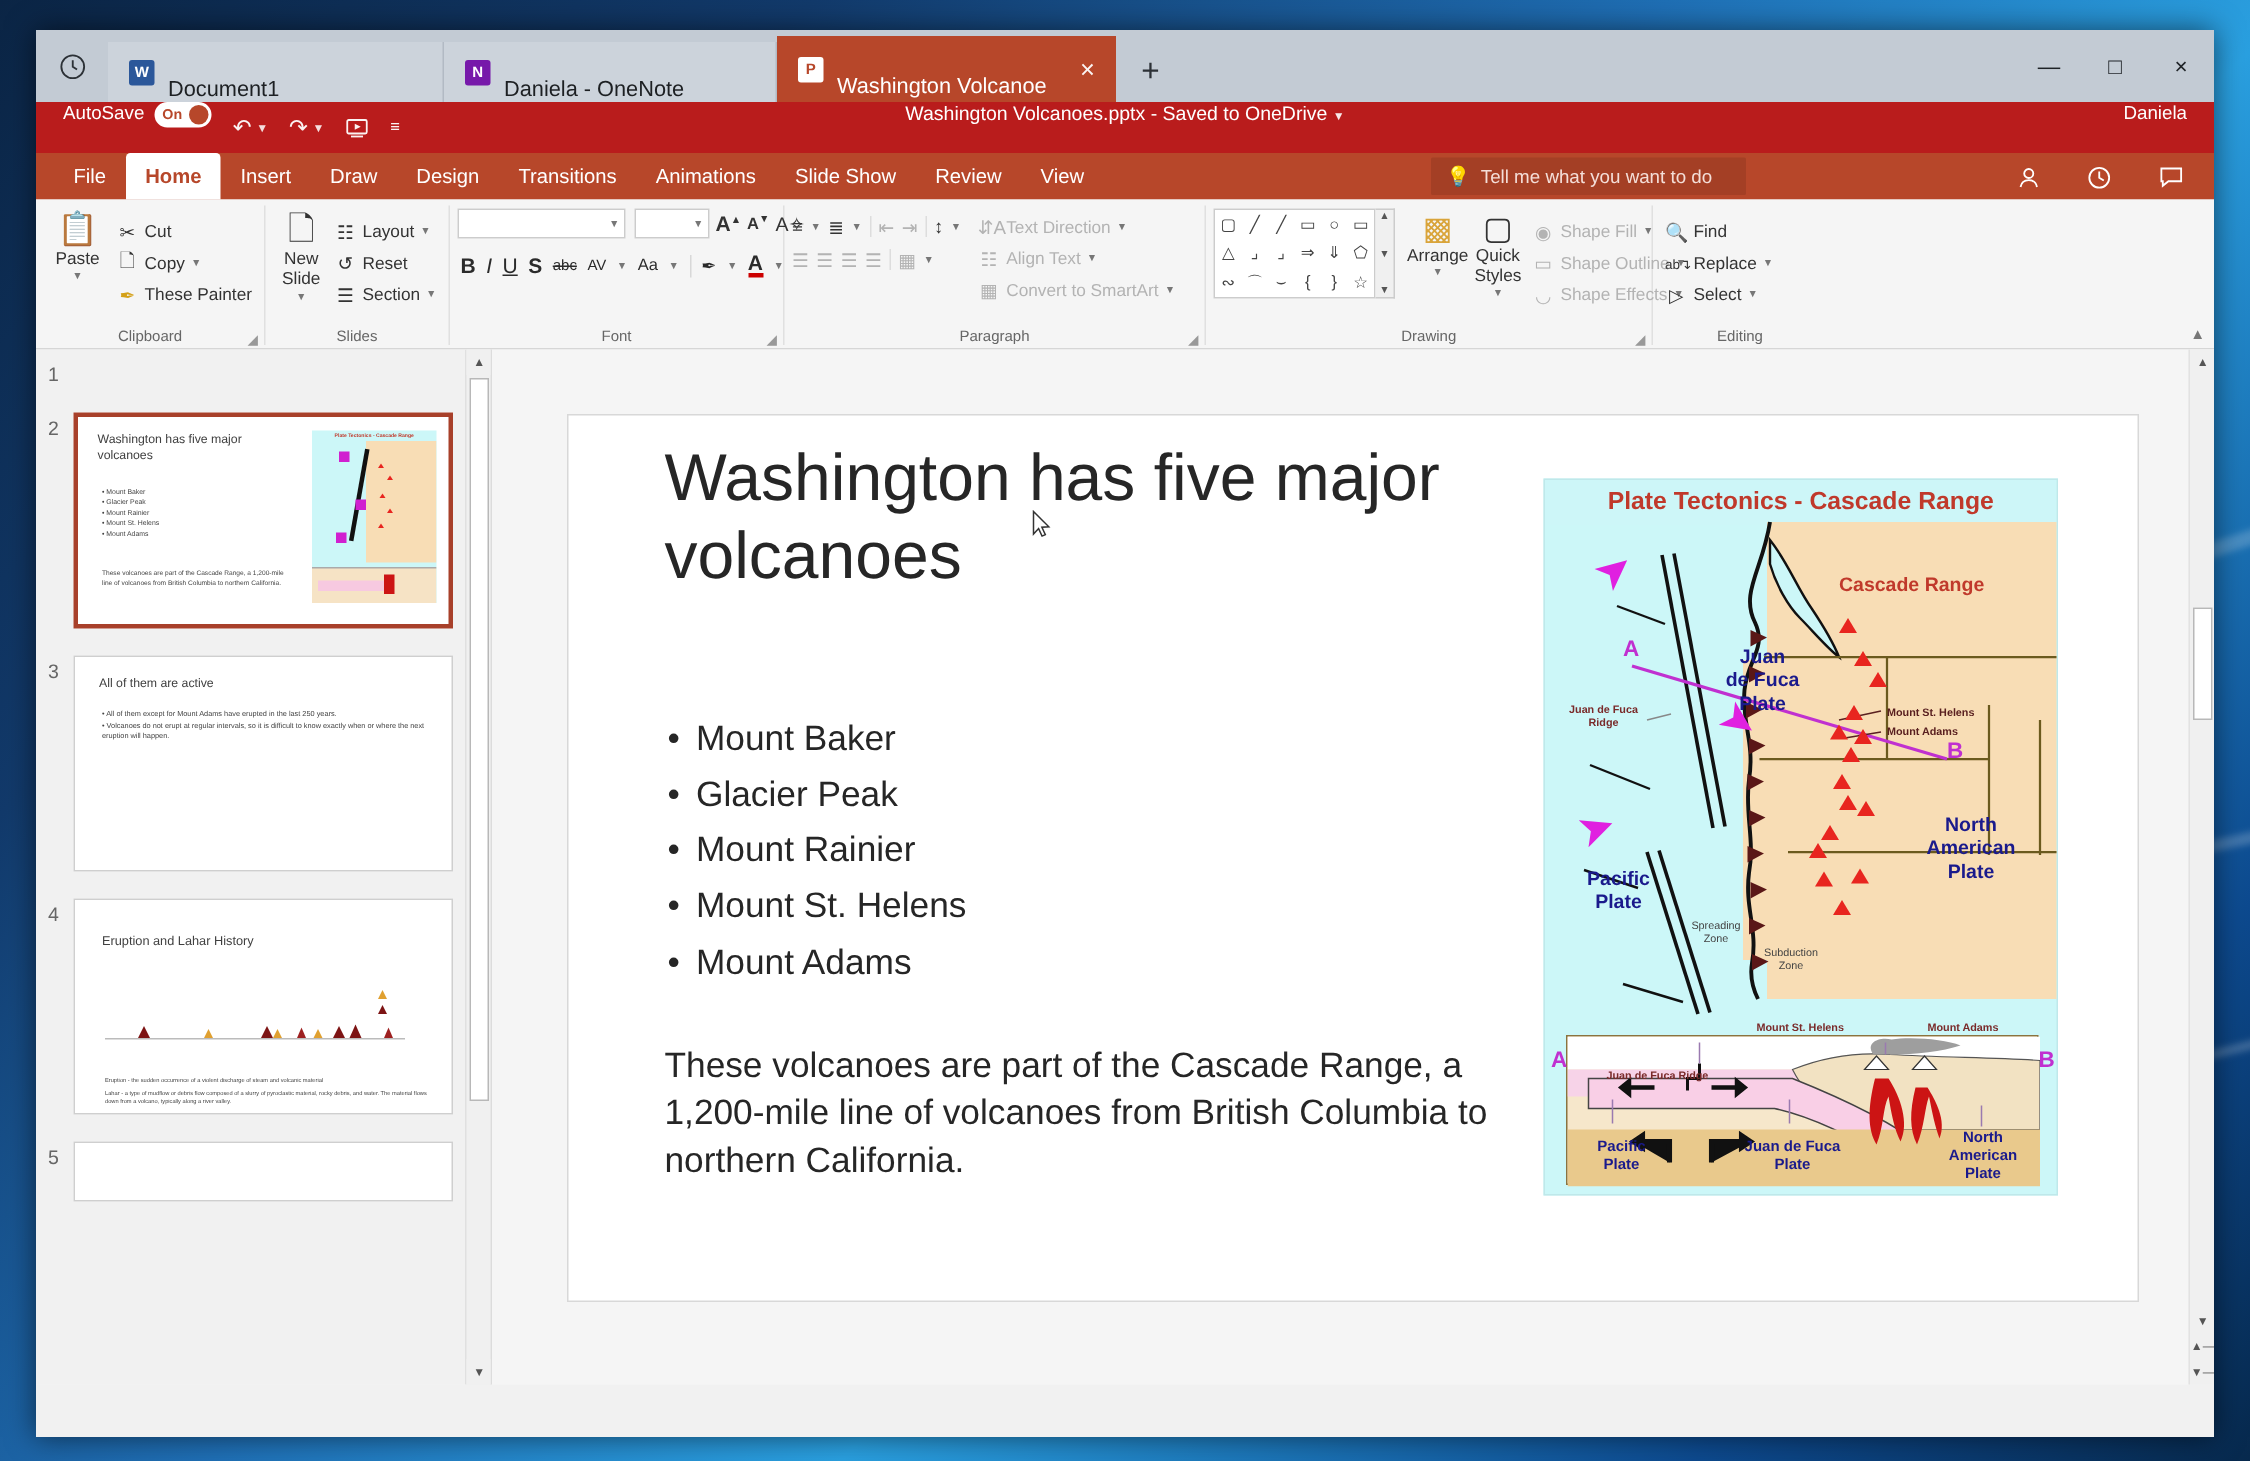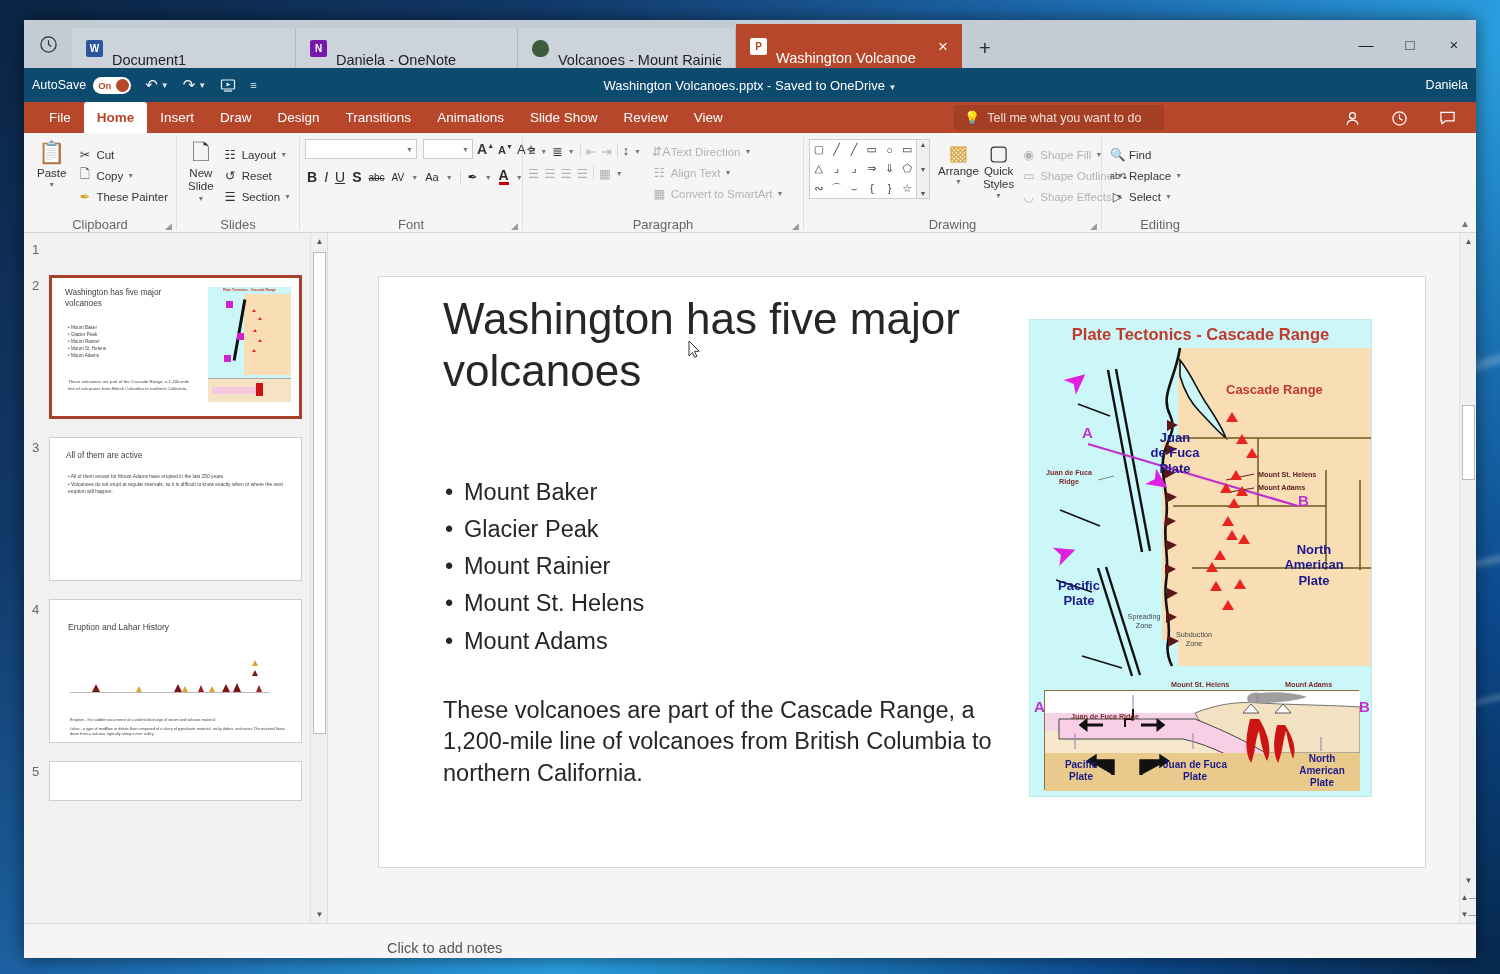--- a/index.html
+++ b/index.html
@@ -55,22 +55,22 @@
   .app-ic { width: 17px; height: 17px; border-radius: 2px; flex: none;
             display:flex; align-items:center; justify-content:center;
             font-size: 10px; font-weight: bold; color:#fff; }
   .ic-word { background: #2b579a; }
   .ic-onenote { background: #7719aa; }
   .ic-ppt-active { background: #ffffff; color:#b7472a; }
   .ic-park { background: #3c5c3c; border-radius: 50% 50% 45% 45%; }
 
   
   #qat {
-    height: 34px; background: #0c4a6e; color: #fff; display: flex; align-items: center;
-    padding: 0 8px; font-size: 12.5px; position: relative;
+    height: 34px; background: #b91c1c; color: #fff; display: flex; 
+    padding: 0 18px; font-size: 12.5px; position: relative;
   }
   .autosave-lbl { font-size: 12.5px; margin-right: 7px; }
   .toggle {
     width: 38px; height: 17px; border-radius: 9px; background: #ffffff; position: relative;
     display:flex; align-items:center;
   }
   .toggle span { font-size: 9.5px; color: #b7472a; font-weight: bold; margin-left: 5px;}
   .toggle::after { content:''; position:absolute; right:2px; top:2px; width:13px; height:13px;
                    border-radius:50%; background:#b7472a; }
   .qat-ic { margin-left: 14px; font-size: 15px; opacity: .95; display:flex; align-items:center; gap:3px;}
@@ -93,21 +93,21 @@
   .hdr-ic { position: absolute; top: 4px; width: 26px; height: 24px; color: #fff;
             display:flex; align-items:center; justify-content:center; }
 
   
   #ribbon {
     height: 100px; background: #f5f5f5; border-bottom: 1px solid #d6d6d6;
     display: flex; position: relative; font-size: 11.5px; color: #333;
   }
   .grp { position: relative; padding: 3px 5px 0 5px; display: flex; flex-direction: column; }
   .grp-body { flex: 1; display: flex; align-items: flex-start; padding-top:3px;}
-  .grp-name { text-align: center; font-size: 13px; color: #666; height: 15px; line-height: 15px;}
+  .grp-name { text-align: center; font-size: 10px; color: #666; height: 15px; line-height: 15px;}
   .grp-div { width: 1px; background: #e0e0e0; margin: 4px 0 2px 0; }
   .grp-dlg { position:absolute; right:4px; bottom:1px; font-size:9px; color:#999; }
 
   .bigbtn { width: 50px; display: flex; flex-direction: column; align-items: center;
             gap: 2px; font-size: 11.5px; color: #333; padding-top: 2px;}
   .bigbtn .glyph { font-size: 22px; line-height: 24px; }
   .smallrow { display: flex; align-items: center; gap: 4px; height: 21px; font-size: 11.5px;
               padding: 0 3px; white-space: nowrap;}
   .smallrow .g { width: 15px; text-align: center; font-size: 12.5px; display:inline-block;}
   .dis { color: #b3b3b3; }
@@ -227,24 +227,20 @@
     <div class="tab w1">
       <span class="app-ic ic-word">W</span>
       <span class="tab-label">Document1</span>
     </div>
 
     <div class="tab w2">
       <span class="app-ic ic-onenote">N</span>
       <span class="tab-label">Daniela - OneNote</span>
     </div>
 
-    <div class="tab w3">
-      <span class="app-ic ic-park"></span>
-      <span class="tab-label">Volcanoes - Mount Rainie</span>
-    </div>
 
     <div class="tab active">
       <span class="app-ic ic-ppt-active">P</span>
       <span class="tab-label">Washington Volcanoe</span>
       <span class="tab-close">×</span>
     </div>
 
     <div class="tab-new">+</div>
     <div class="tabstrip-spacer"></div>
 
@@ -781,17 +777,14 @@
       <div id="canvascroll">
         <div class="sbtn">▲</div>
         <div class="sthumb" style="top:172px;height:75px;"></div>
         <div class="sbtn" style="position:absolute;bottom:34px;">▼</div>
         <div class="sbtn" style="position:absolute;bottom:17px;">▲―</div>
         <div class="sbtn" style="position:absolute;bottom:0;">▼―</div>
       </div>
     </div>
   </div>
 
-  <div id="notes">
-    <span class="notes-ph">Click to add notes</span>
-  </div>
 
 </div>
 
 </body></html>

